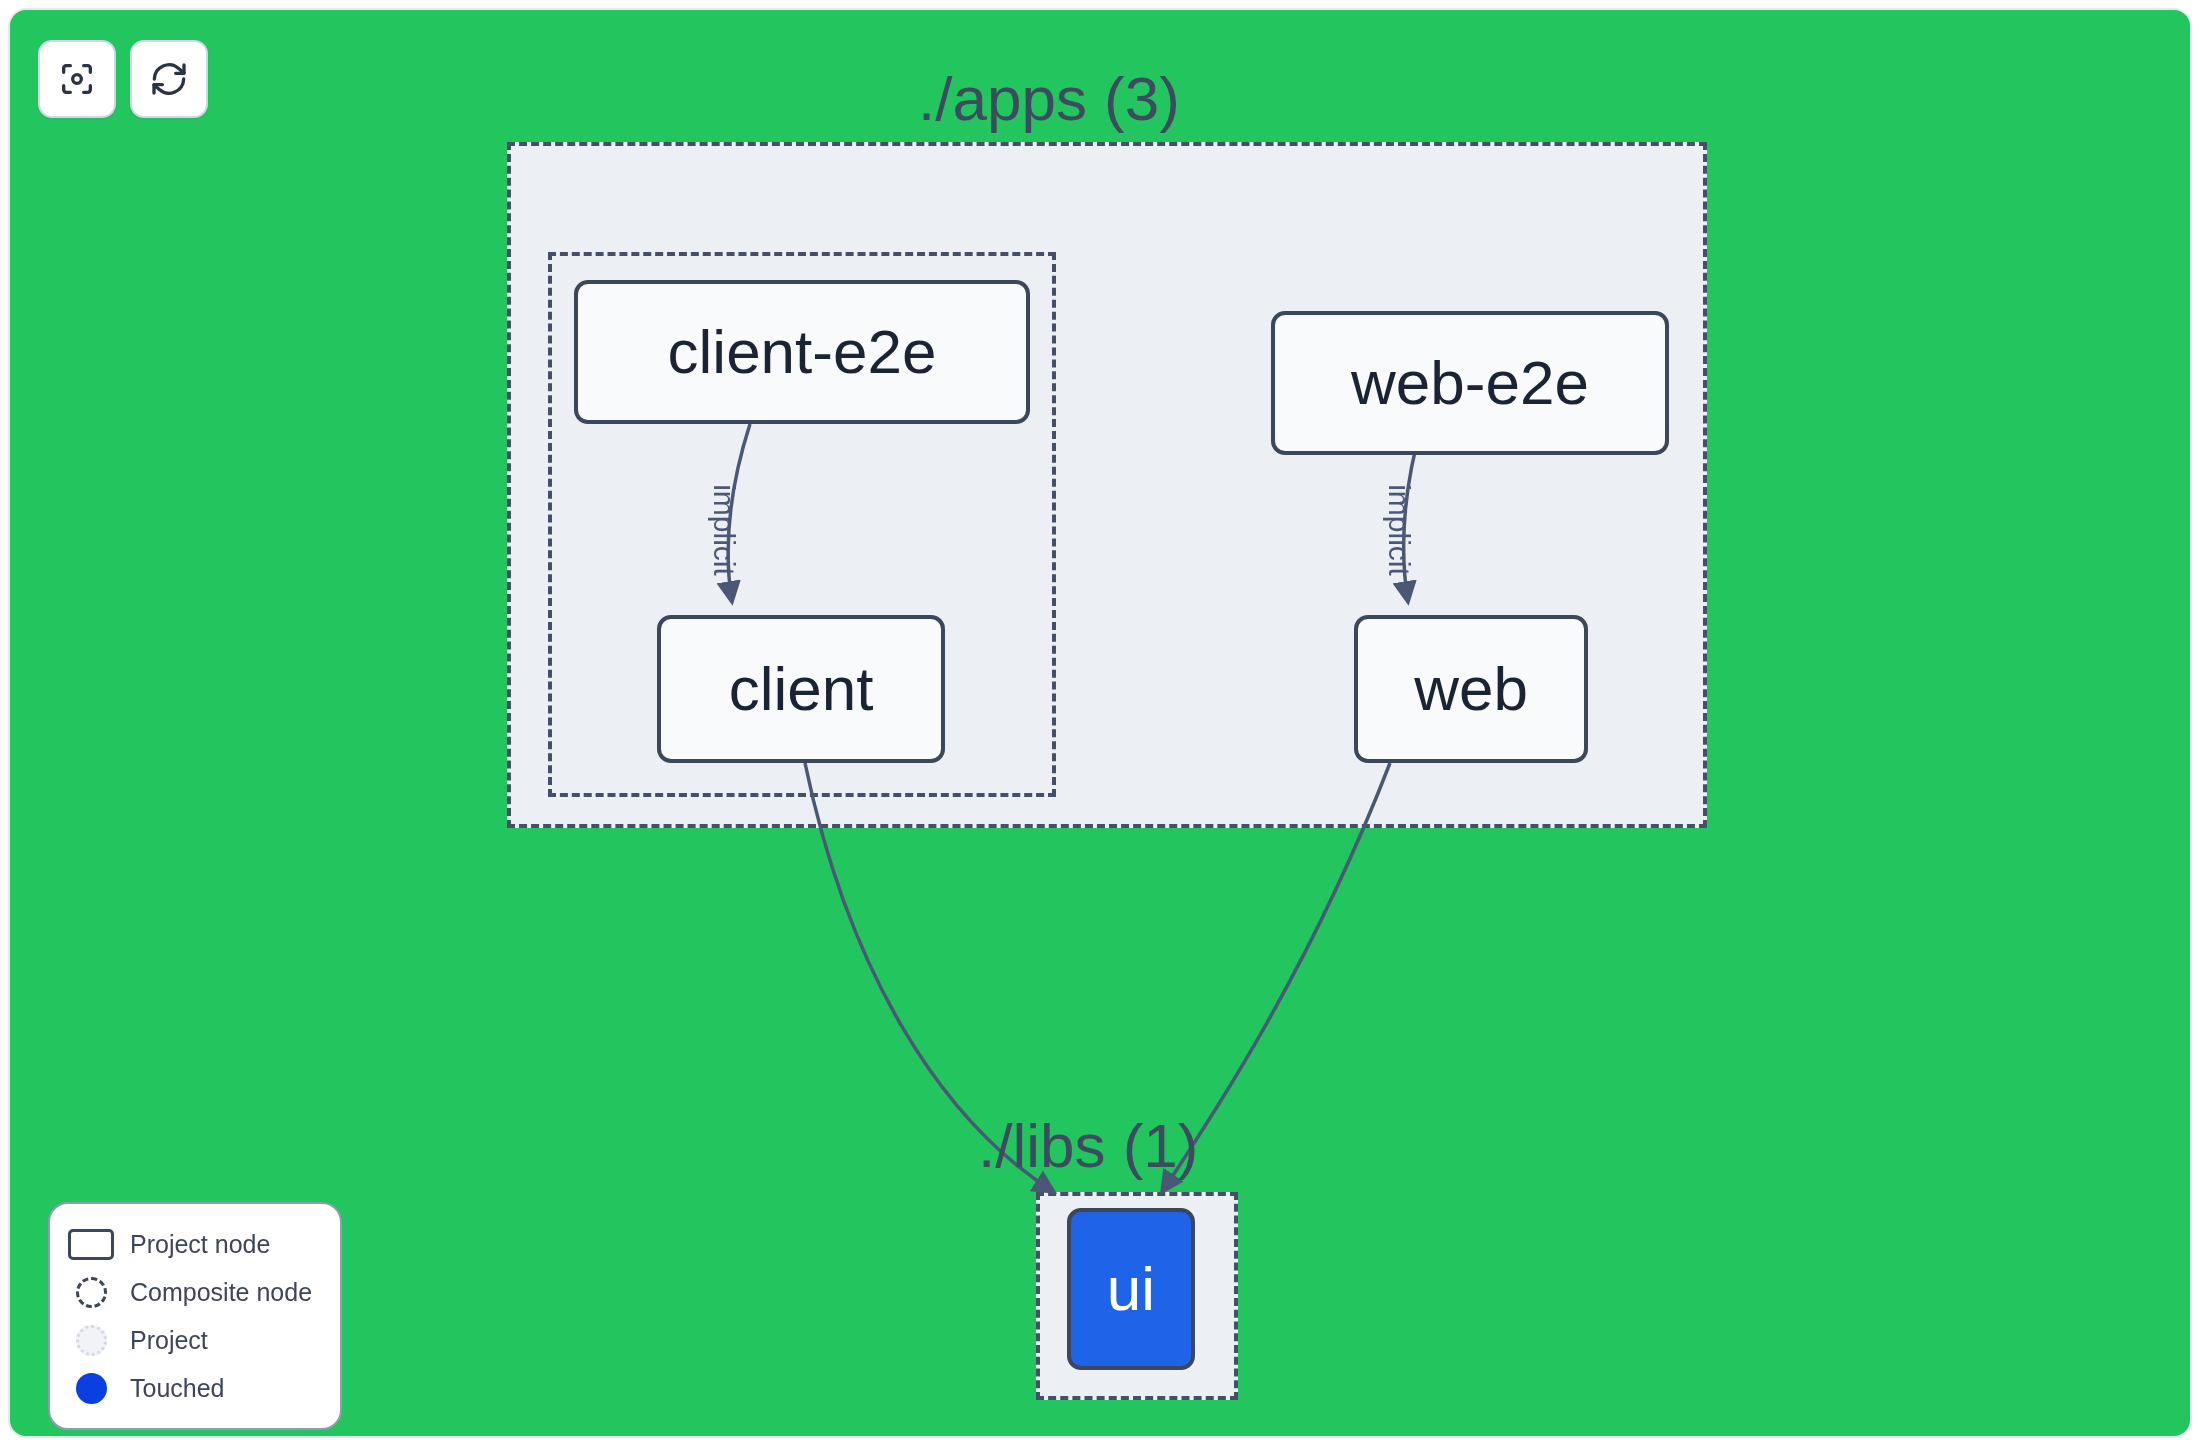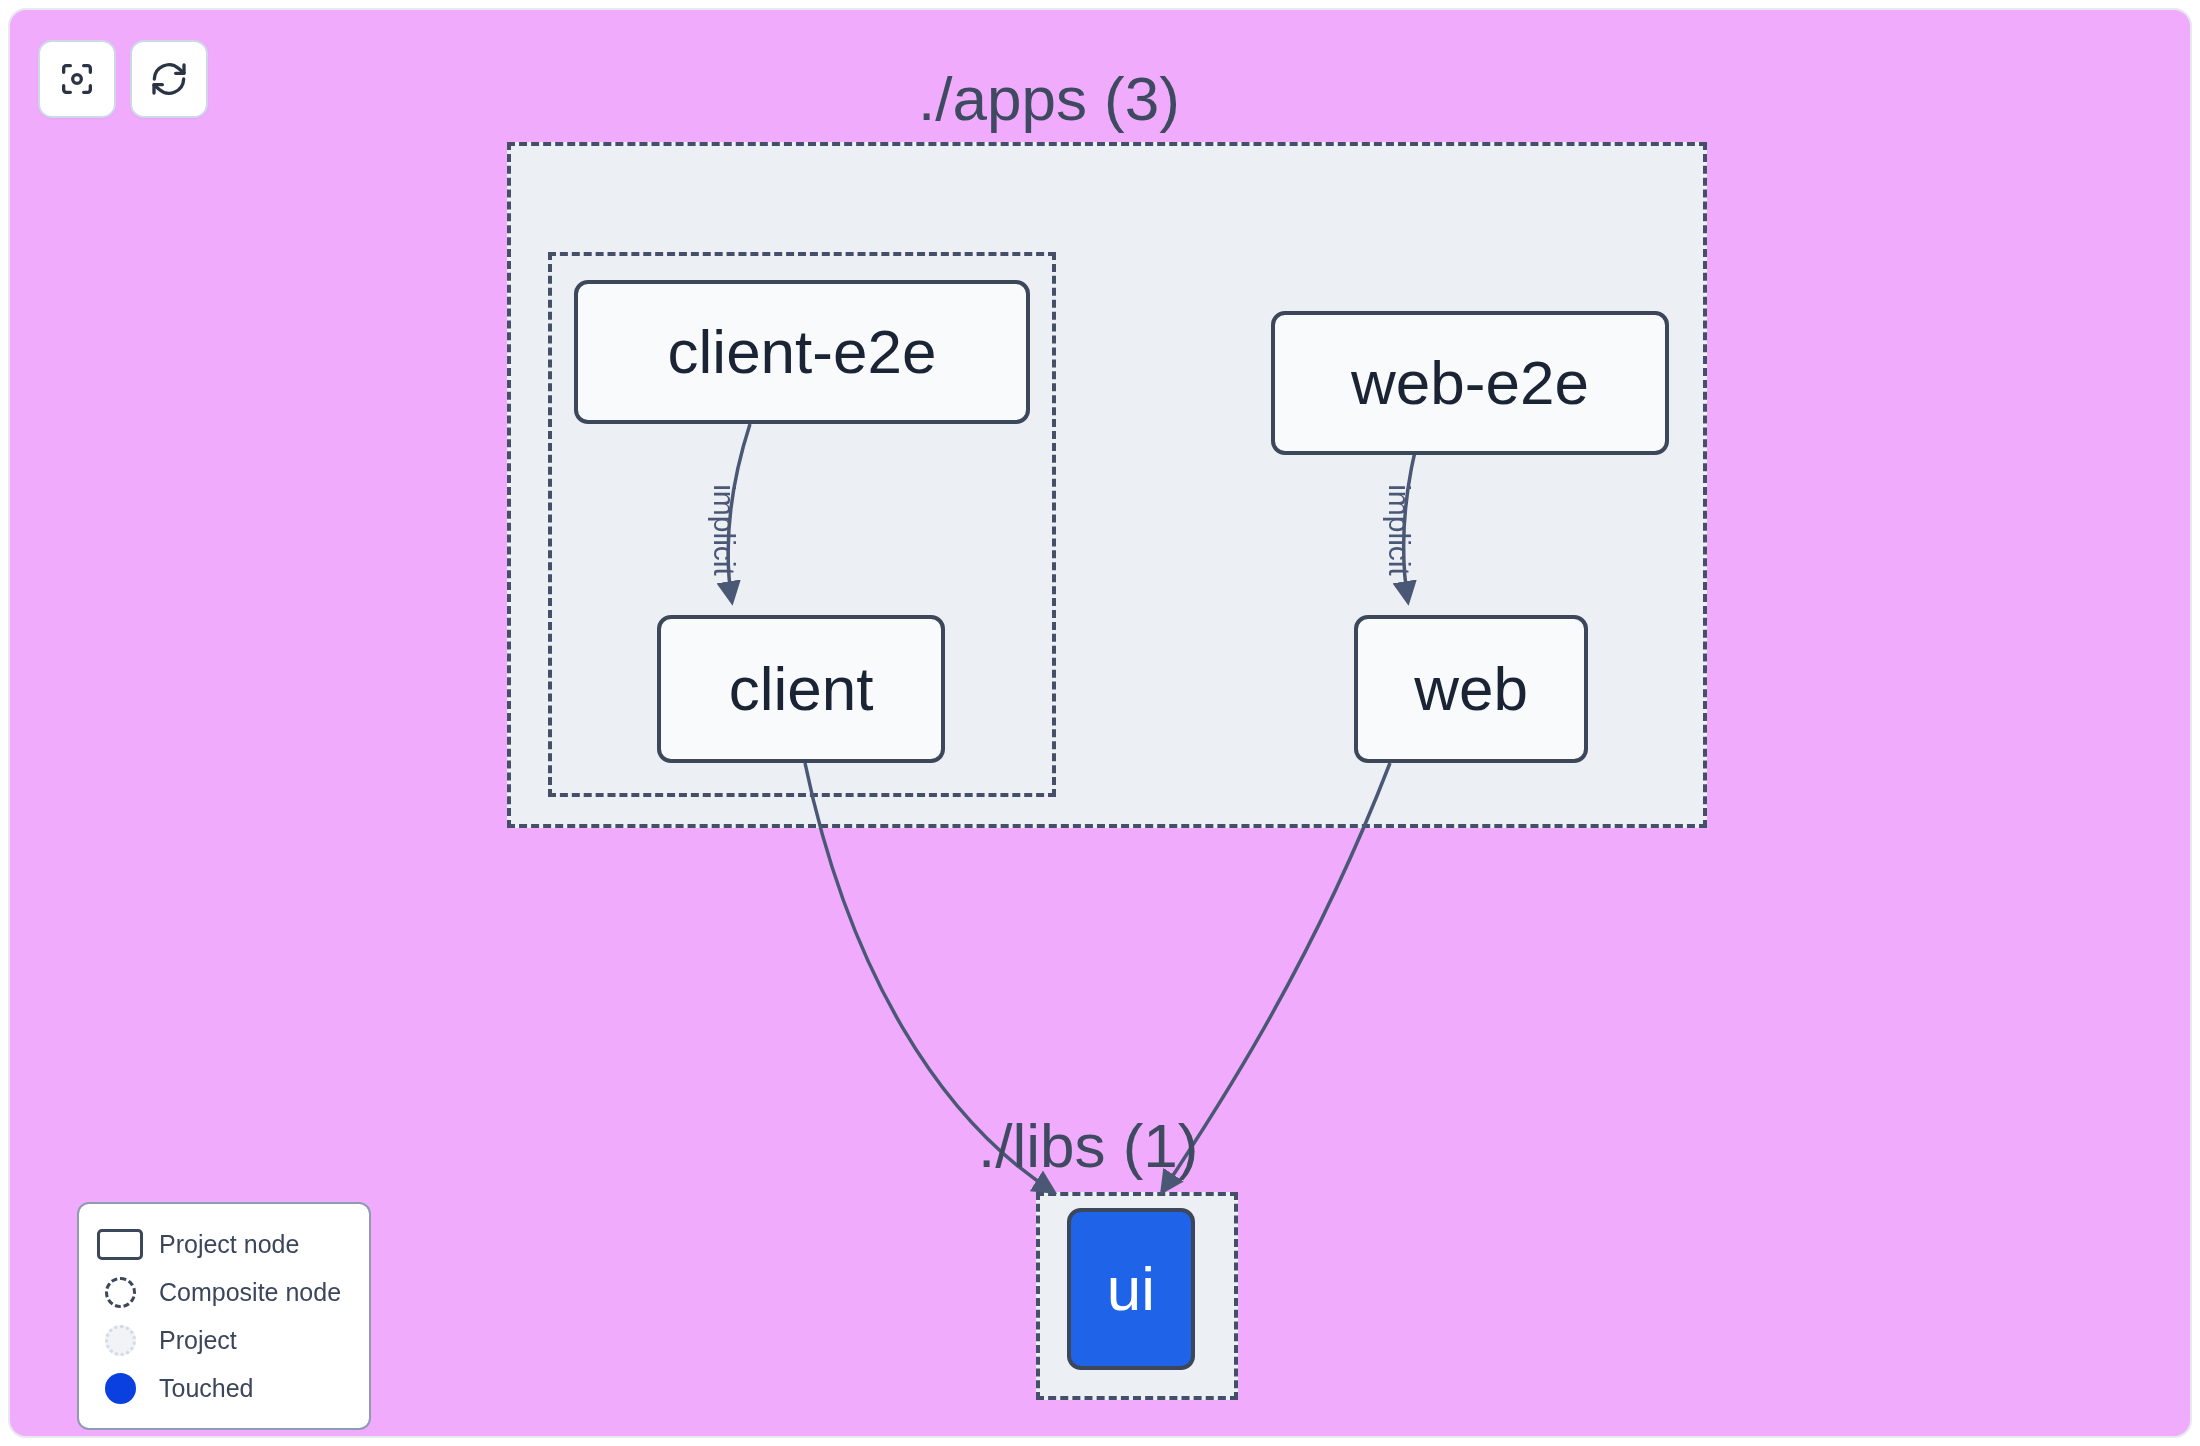--- a/index.html
+++ b/index.html
@@ -7,21 +7,21 @@
     width: 2200px;
     height: 1446px;
     background: #ffffff;
     font-family: "Liberation Sans", sans-serif;
     overflow: hidden;
   }
   .app-frame {
     position: absolute;
     left: 8px; top: 8px;
     width: 2184px; height: 1430px;
-    background: #f0abfc;
+    background: #22c55e;
     border: 2px solid #e6e9ef;
     border-radius: 18px;
     overflow: hidden;
   }
   
   .toolbar {
     position: absolute;
     left: 28px; top: 30px;
     display: flex;
     gap: 14px;
@@ -112,24 +112,23 @@
   }
   #edge-label-1 { left: 668px;  top: 505px; }
   #edge-label-2 { left: 1343px; top: 505px; }
   
   .legend {
     position: absolute;
     left: 38px; top: 1192px;
     width: 294px;
     background: #ffffff;
     border: 2px solid #8d9bb3;
-    border-radius: 12px;
+    border-radius: 20px;
     padding: 16px 18px;
     z-index: 40;
-    margin-left: 29px;
   }
   .legend-row {
     display: flex;
     align-items: center;
     gap: 16px;
     height: 48px;
   }
   .legend-label {
     color: #3b465c;
     font-size: 25px;

